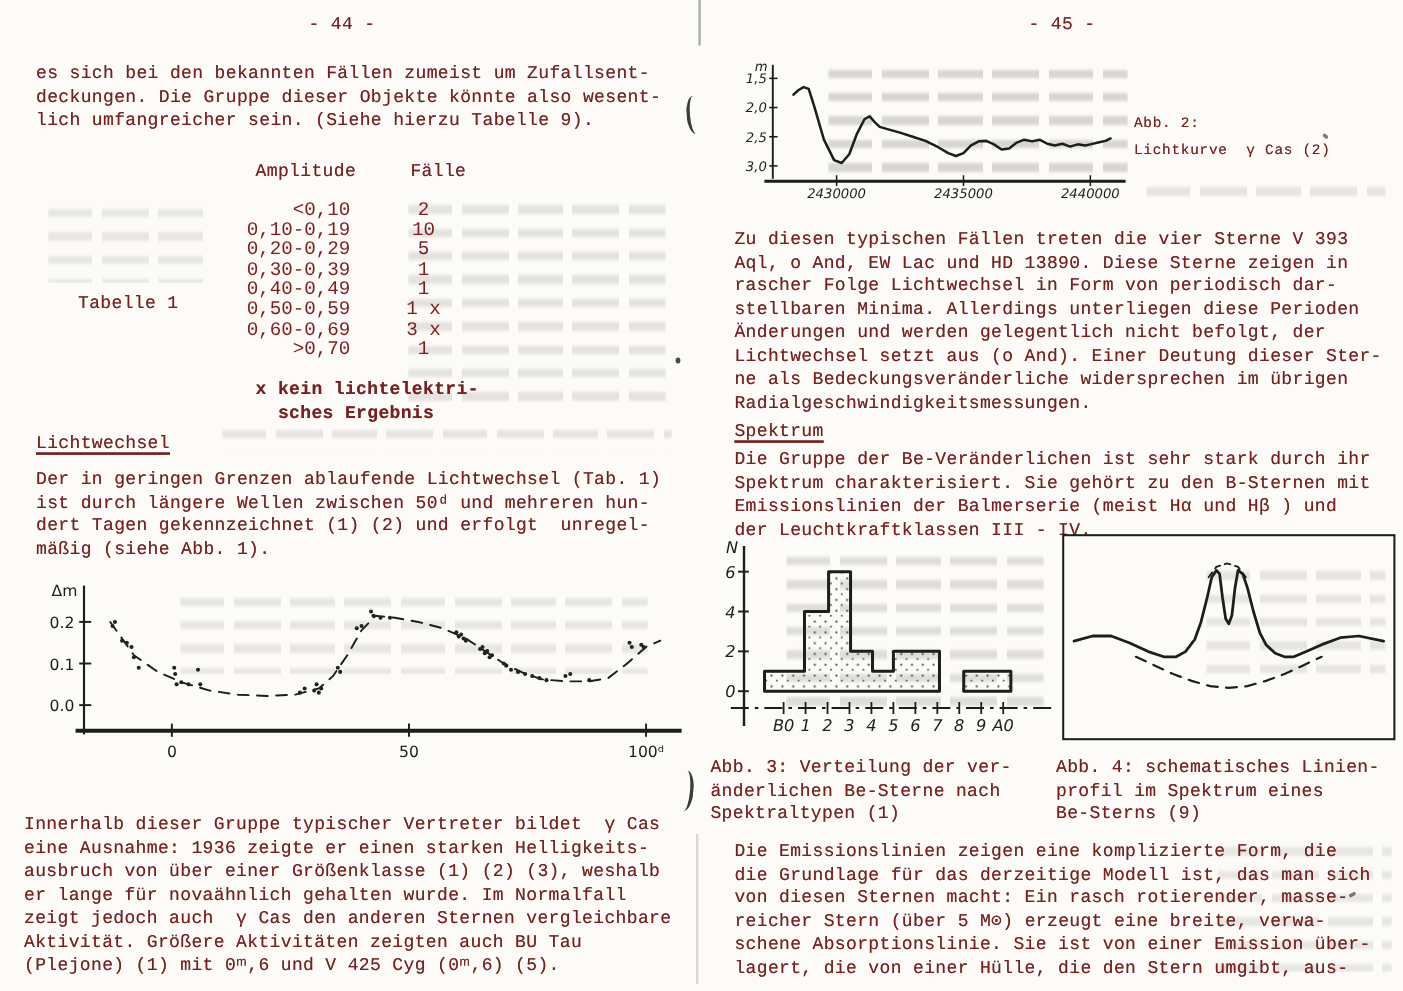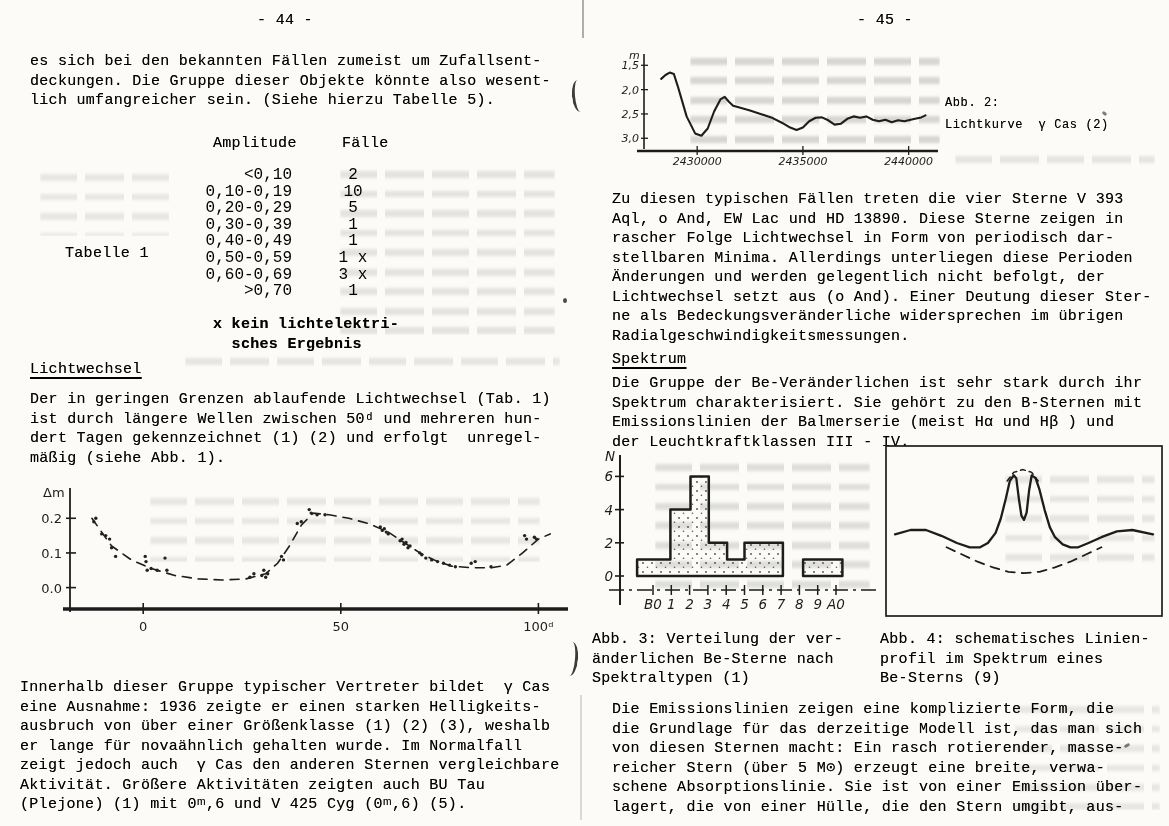--- a/index.html
+++ b/index.html
@@ -1,20 +1,20 @@
 <!DOCTYPE html>
 <html><head>
 <meta charset="utf-8">
 <style>
   html,body{margin:0;padding:0;}
   .scan{
     position:relative;width:1169px;height:826px;overflow:hidden;
     background:#fcfbf8;
     font-family:"Liberation Mono","DejaVu Sans Mono",monospace;
-    color:#000000;
+    color:#7f1d1d;
   }
   .tx{
     position:absolute;white-space:pre;
     font-size:15px;line-height:19.5px;letter-spacing:.3px;
     text-shadow:0 0 .4px rgba(10,10,10,.55);
   }
   .hd{
     text-decoration:underline;
     text-decoration-thickness:1.5px;
     text-underline-offset:4px;
@@ -62,21 +62,21 @@
   <div class="mark" style="left:568px;top:642px;width:7px;height:34px;border-right:3px solid rgba(25,25,25,.85);border-radius:0 70% 70% 0 / 0 50% 50% 0;transform:rotate(5deg);"></div>
   <div class="mark" style="left:582px;top:0;width:1.5px;height:38px;background:rgba(60,60,60,.4);"></div>
   <div class="mark" style="left:580px;top:695px;width:1.5px;height:125px;background:rgba(80,80,80,.2);"></div>
   <div class="mark" style="left:1102px;top:112px;width:5px;height:3px;background:rgba(40,40,40,.6);transform:rotate(40deg);border-radius:2px;"></div>
   <div class="mark" style="left:1124px;top:744px;width:6px;height:3px;background:rgba(40,40,40,.6);transform:rotate(-30deg);border-radius:2px;"></div>
 
   <div class="tx pgnum" style="left:230px;top:11px;">- 44 -</div>
 
   <div class="tx" style="left:30px;top:52px;">es sich bei den bekannten Fällen zumeist um Zufallsent-
 deckungen. Die Gruppe dieser Objekte könnte also wesent-
-lich umfangreicher sein. (Siehe hierzu Tabelle 5).</div>
+lich umfangreicher sein. (Siehe hierzu Tabelle 9).</div>
 
   <div class="tbl">
     <div class="cell" style="left:35px;top:110px;">Tabelle 1</div>
     <div class="cell" style="left:183px;top:0;">Amplitude</div>
     <div class="cell" style="left:312px;top:0;text-align:center;">Fälle</div>
     <div id="table-rows" style="position:absolute;left:0;top:31px;width:100%;">
         <div class="t-row" style="top: 0px;">
           <span class="t-amp">&lt;0,10</span>
           <span class="t-fal">2</span>
         </div>

